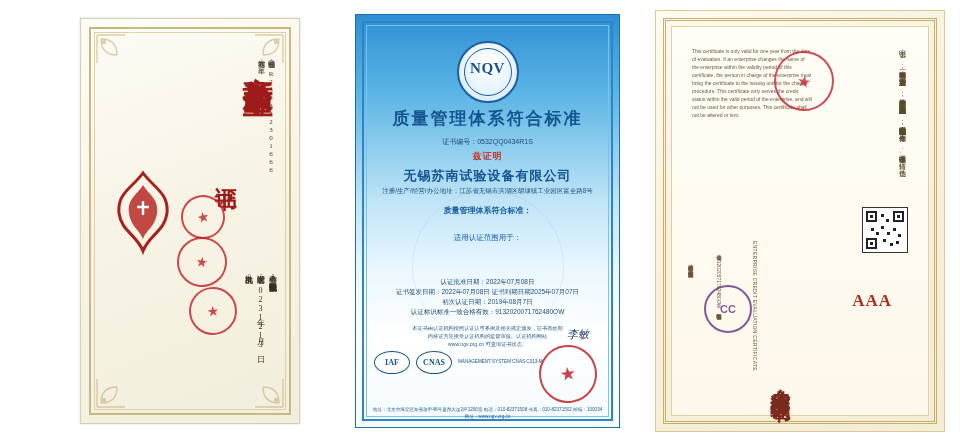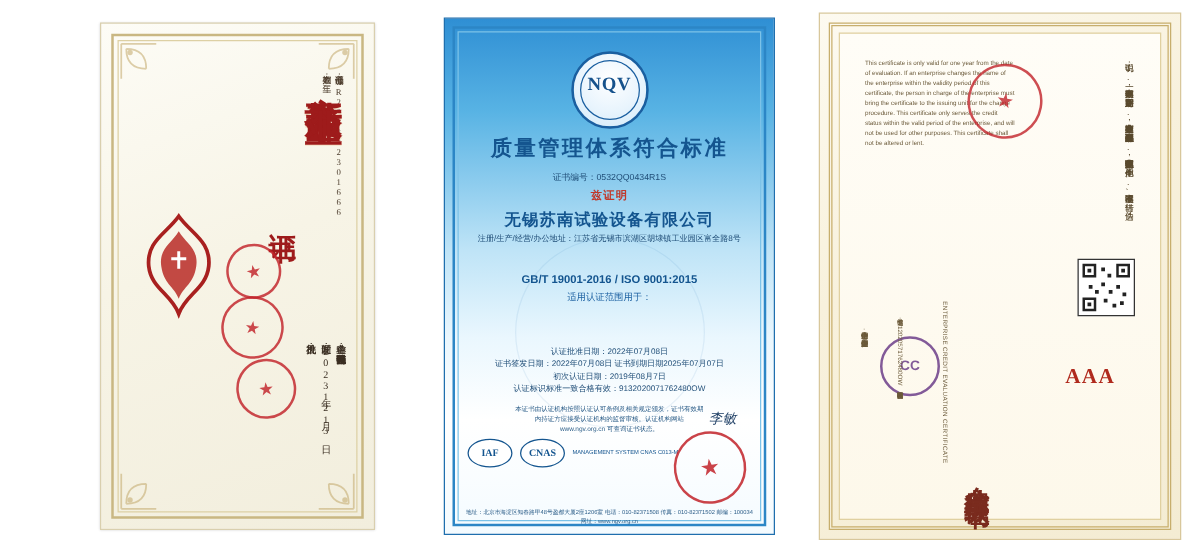--- a/index.html
+++ b/index.html
@@ -113,21 +113,21 @@
   #c3-bigtitle{position:absolute;left:112px;bottom:42px;writing-mode:vertical-rl;
     text-orientation:upright;font-family:"Liberation Serif", serif;font-weight:bold;
     font-size:20px;color:#7a2b1e;letter-spacing:2px;}
   #c3-en-title{position:absolute;left:96px;bottom:40px;writing-mode:vertical-rl;
     text-orientation:mixed;font-size:5px;color:#6b5a3a;letter-spacing:.3px;height:150px;}
   #c3-aaa{position:absolute;right:52px;bottom:120px;font-size:17px;color:#b02a1d;
     font-family:"Liberation Serif", serif;font-weight:bold;letter-spacing:1px;}
   #c3-seal{position:absolute;left:118px;top:40px;width:56px;height:56px;
     border:2.2px solid #c2232a;border-radius:50%;color:#c2232a;opacity:.8;
     display:flex;align-items:center;justify-content:center;font-size:16px;transform:rotate(10deg);}
-  #c3-badge{position:absolute;left:48px;bottom:114px;width:44px;height:44px;
+  #c3-badge{position:absolute;left:48px;bottom:98px;width:44px;height:44px;
     border:2px solid #6d3f8a;border-radius:50%;color:#6d3f8a;opacity:.85;
     display:flex;align-items:center;justify-content:center;font-size:11px;font-weight:bold;}
   #c3-qr{position:absolute;right:36px;top:196px;width:44px;height:44px;background:#fff;
     border:1px solid #333;}
   #c3-qr .qcell{position:absolute;background:#222;}
   #c3-vside{position:absolute;left:30px;bottom:30px;writing-mode:vertical-rl;
     text-orientation:upright;font-size:5.5px;color:#6b5a3a;height:140px;line-height:1.7;}
   #c3-no{position:absolute;left:60px;bottom:60px;writing-mode:vertical-rl;
     text-orientation:mixed;font-size:5px;color:#6b5a3a;height:120px;}
 </style>
@@ -198,21 +198,21 @@
         <span class="ring"></span>
         <span class="txt">NQV</span>
       </span>
     </div>
 
     <div class="c2-center" id="c2-title">质量管理体系符合标准</div>
     <div class="c2-center" id="c2-certno">证书编号：0532QQ0434R1S</div>
     <div class="c2-center" id="c2-red">兹证明</div>
     <div class="c2-center" id="c2-company">无锡苏南试验设备有限公司</div>
     <div class="c2-center" id="c2-addr">注册/生产/经营/办公地址：江苏省无锡市滨湖区胡埭镇工业园区富全路8号</div>
-    <div class="c2-center" id="c2-std">GB/T 19001-2016 / ISO 9001:2015</div>
+    <div class="c2-center" id="c2-stdhdr">质量管理体系符合标准：</div>
     <div class="c2-center" id="c2-scopehdr">适用认证范围用于：</div>
 
     <div class="c2-dates">
       <div>认证批准日期：2022年07月08日</div>
       <div>证书签发日期：2022年07月08日    证书到期日期2025年07月07日</div>
       <div>初次认证日期：2019年08月7日</div>
       <div>认证标识标准一致合格有效：9132020071762480OW</div>
     </div>
 
     <div class="c2-note">本证书由认证机构按照认证认可条例及相关规定颁发，证书有效期内持证方应接受认证机构的监督审核。认证机构网站 www.ngv.org.cn 可查询证书状态。</div>

